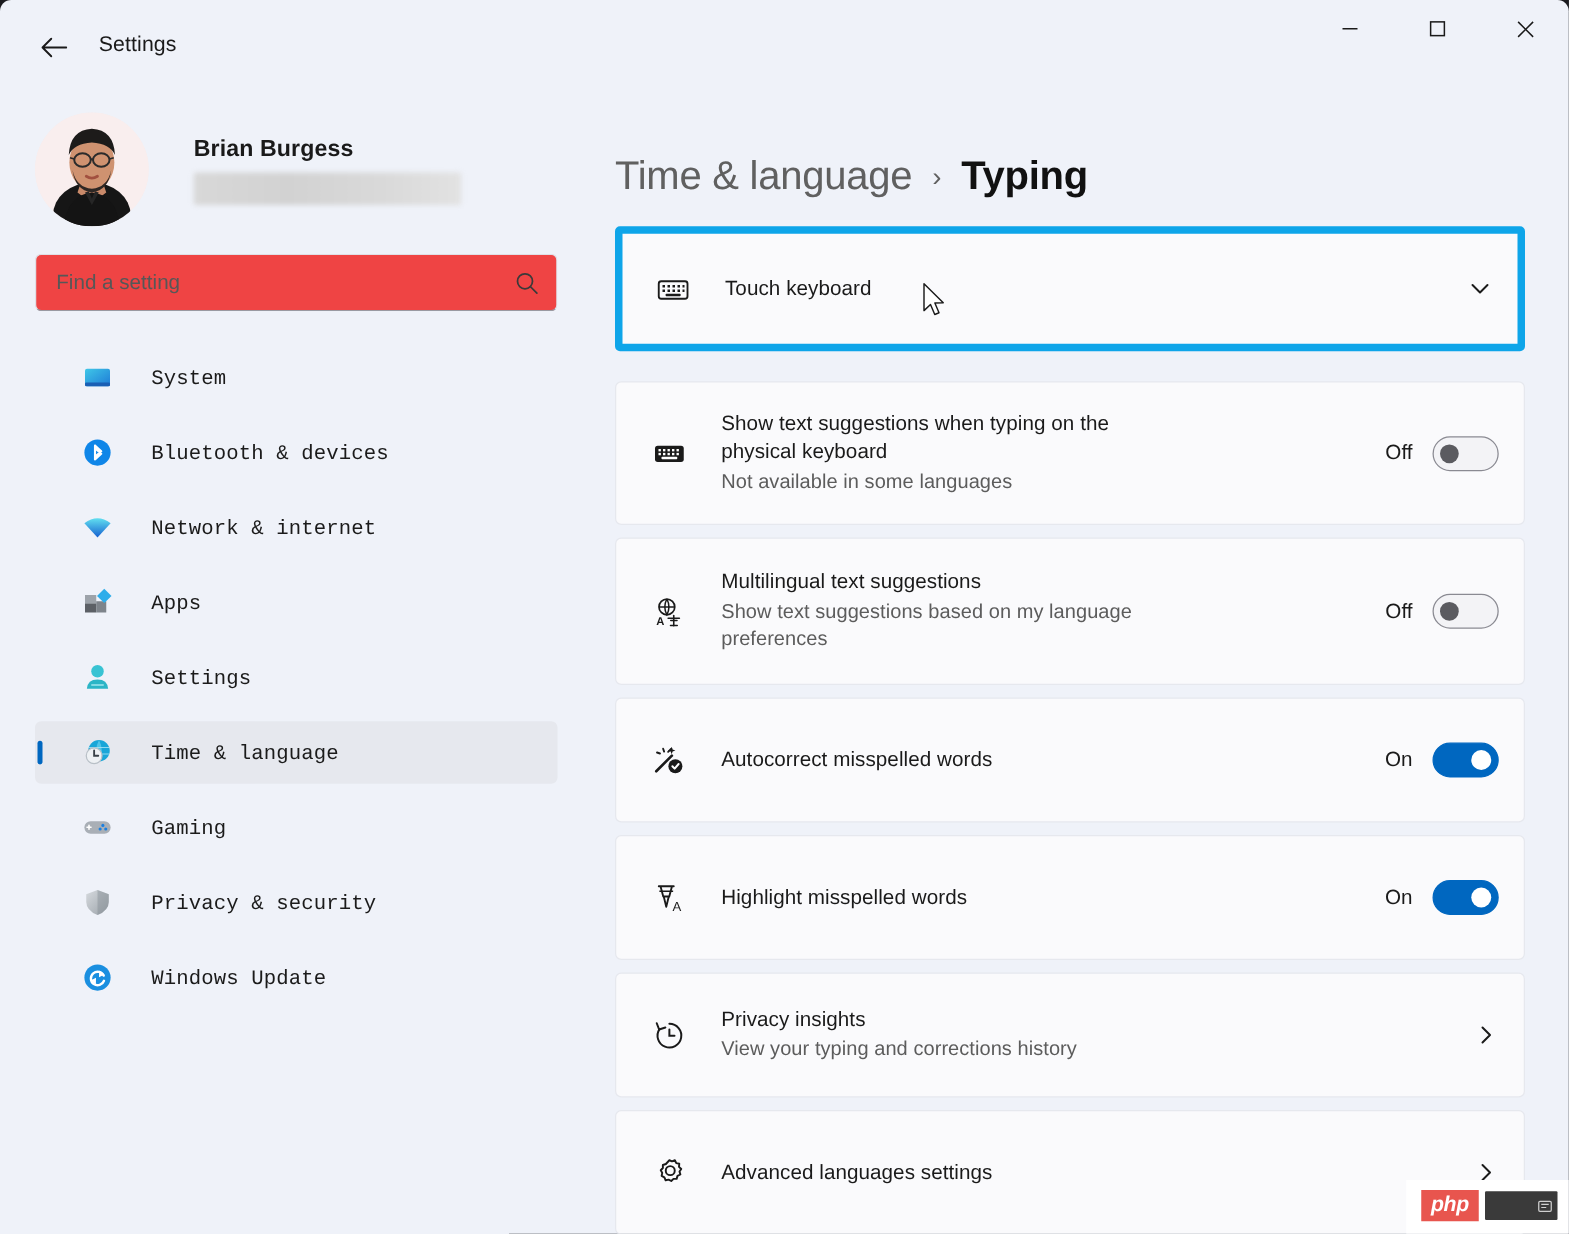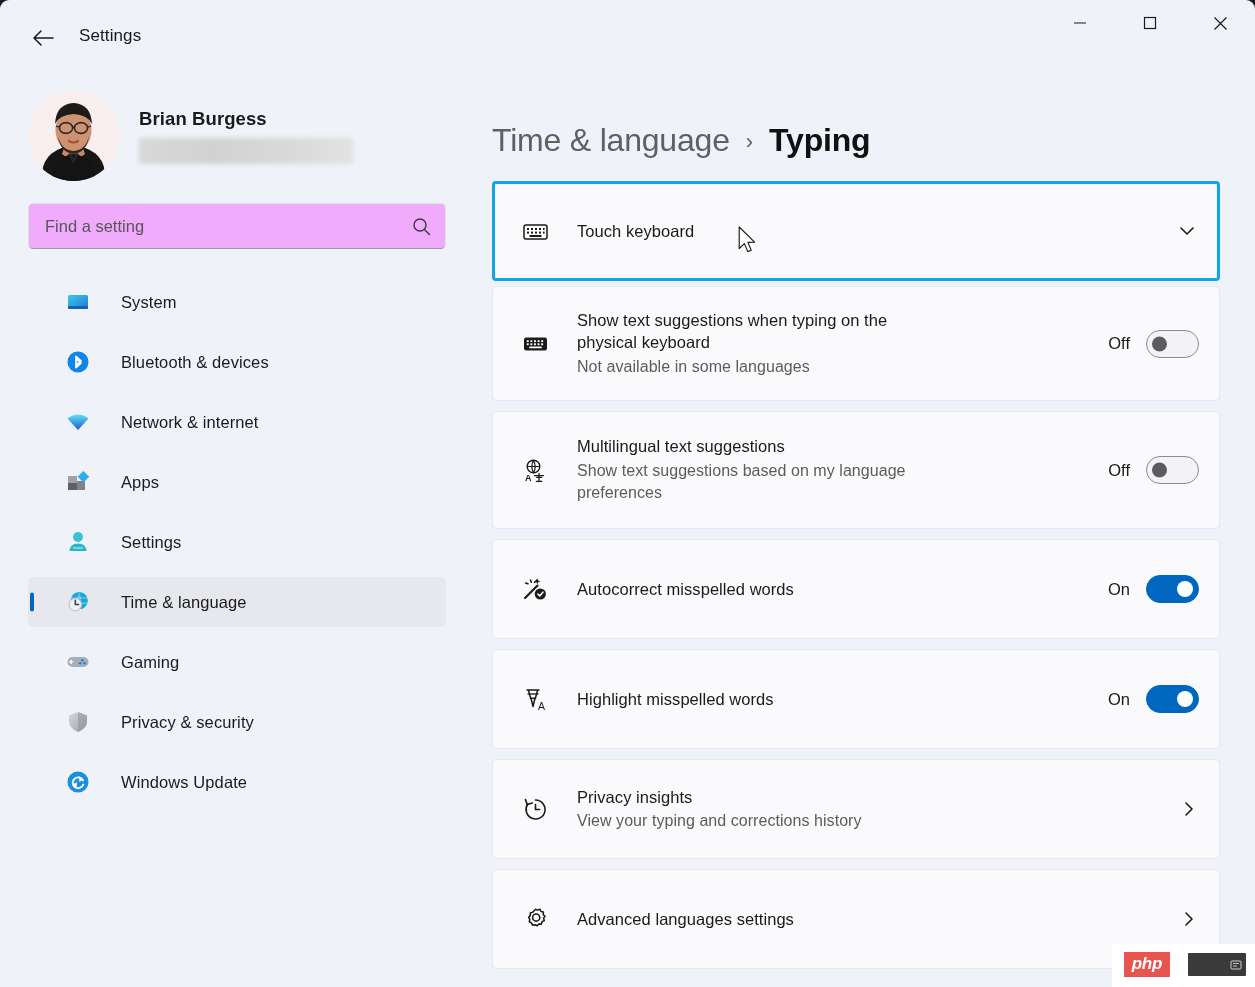--- a/index.html
+++ b/index.html
@@ -46,31 +46,31 @@
     display: flex; align-items: center; gap: 20px;
     margin-top: 14px; margin-bottom: 22px;
   }
   #avatar {
     width: 91px; height: 91px; border-radius: 50%;
     overflow: hidden; flex: 0 0 91px;
     background: #f7ecec;
     position: relative;
   }
   #avatar svg { display: block; }
-  #account-text { display: flex; flex-direction: column; gap: 8px; }
+  #account-text { display: flex; flex-direction: column; gap: 8px; margin-left: 16px; }
   #account-name { font-size: 18.5px; font-weight: bold; color: #1a1a1a; letter-spacing: .1px; }
   #account-email-blur {
     width: 214px; height: 26px;
     background: linear-gradient(90deg,#d8d8d8 0%,#d2d2d2 35%,#d9d9d9 70%,#e2e2e2 100%);
     border-radius: 2px;
     filter: blur(2.2px);
   }
   #search-wrap {
     width: 418px; height: 46px;
-    background: #f0abfc;
+    background: #ef4444;
     border: 1px solid #dfe0e6;
     border-bottom: 1px solid #9a9aa2;
     border-radius: 5px;
     display: flex; align-items: center;
     padding: 0 14px 0 16px;
     margin-bottom: 28px;
   }
   #search-input {
     flex: 1; border: none; outline: none; background: transparent;
     font-family: "Liberation Sans", sans-serif;
@@ -87,44 +87,44 @@
     margin-bottom: 10px;
     cursor: default;
   }
   .nav-item.selected { background: #e6e8ee; }
   .nav-item.selected::before {
     content: ""; position: absolute; left: 2px; top: 50%;
     transform: translateY(-50%);
     width: 3.5px; height: 19px; border-radius: 2px; background: #0067c0;
   }
   .nav-icon { width: 28px; flex: 0 0 28px; display: flex; align-items: center; justify-content: center; }
-  .nav-label { margin-left: 29px; font-size: 16.5px; color: #1b1b1b; letter-spacing: .1px; }
+  .nav-label { margin-left: 29px; font-size: 16.5px; color: #1b1b1b; letter-spacing: .1px; font-family: Liberation Mono, monospace; }
   
   #main { flex: 1; padding-left: 22px; padding-right: 35px; overflow: hidden; }
   #breadcrumb { display: flex; align-items: baseline; margin-top: 16px; margin-bottom: 22px; }
   #crumb-parent { font-size: 32px; color: #606060; letter-spacing: -.2px; }
   #crumb-sep { font-size: 22px; color: #606060; margin: 0 16px; position: relative; top: -2px; }
   #crumb-current { font-size: 32px; font-weight: bold; color: #111; letter-spacing: -.2px; margin-top: 30px; }
   .card {
     position: relative;
     background: #fafafc;
     border: 1px solid #e6e8ee;
     border-radius: 5px;
     display: flex; align-items: center;
     padding: 0 20px 0 22px;
     margin-bottom: 10px;
     min-height: 86px;
     cursor: default;
   }
   .card.highlight {
-    border: 3px solid #0ea5e9;
+    border: 6px solid #0ea5e9;
     border-radius: 4px;
     padding-left: 20px;
     min-height: 100px;
-    margin-bottom: 5px;
+    margin-bottom: 24px;
   }
   .card-icon {
     width: 40px; flex: 0 0 40px;
     display: flex; align-items: center; justify-content: center;
     color: #1a1a1a;
   }
   .card-body { flex: 1; margin-left: 22px; display: flex; flex-direction: column; justify-content: center; }
   .card-title { font-size: 16.5px; color: #1a1a1a; line-height: 1.37; letter-spacing: .05px; }
   .card-sub { font-size: 16px; color: #5c5c5c; line-height: 1.4; margin-top: 2px; letter-spacing: .05px; }
   .card-right { display: flex; align-items: center; gap: 16px; flex: 0 0 auto; }
@@ -139,21 +139,21 @@
   .toggle.off .knob { left: 5px; width: 15px; height: 15px; background: #5b5b60; }
   .toggle.on .knob  { right: 5px; width: 16px; height: 16px; background: #ffffff; }
   .chev { color: #1a1a1a; display: flex; align-items: center; }
   
   #cursor { position: absolute; left: 738px; top: 226px; pointer-events: none; }
   
   #watermark {
     position: absolute; right: 0; bottom: 0;
     background: #ffffff;
     padding: 8px 9px 10px 12px;
-    display: flex; align-items: center; gap: 18px;
+    display: flex; align-items: center; gap: 5px;
   }
   #wm-php {
     background: #e8554e; color: #ffffff;
     font-style: italic; font-weight: bold; font-size: 17px;
     padding: 2px 8px 3px 8px; letter-spacing: -.3px;
     font-family: "Liberation Sans", sans-serif;
   }
   #wm-dark {
     background: #3a3a3a; width: 58px; height: 23px; border-radius: 1px;
     display: flex; align-items: center; justify-content: flex-end; padding-right: 4px;

